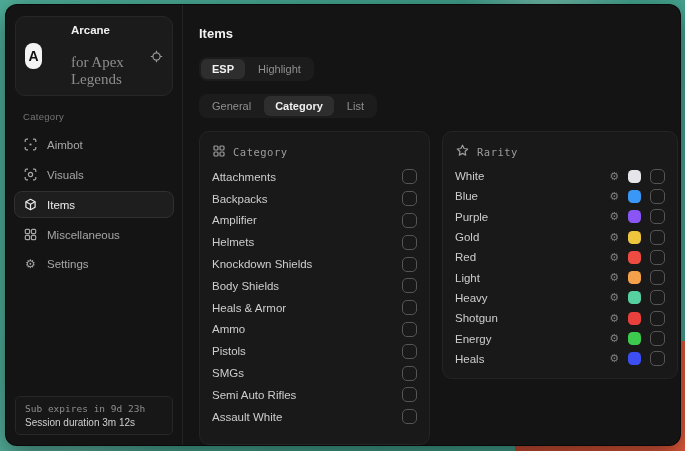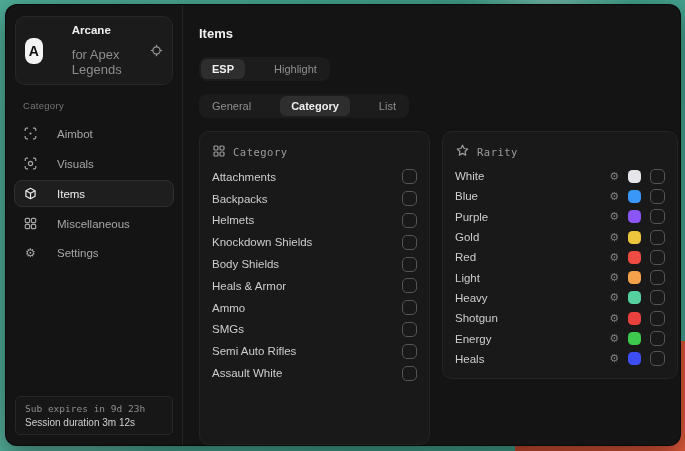--- a/index.html
+++ b/index.html
@@ -30,50 +30,50 @@
   
   .sidebar { width: 177px; flex: 0 0 177px; border-right: 1px solid #232323; display: flex; flex-direction: column; }
   .brand-card {
     margin: 11px 9px 0 9px; background: #1b1b1b; border: 1px solid #272727;
     border-radius: 10px; padding: 7px 9px; display: flex; align-items: center; gap: 9px;
   }
   .brand-logo {
     width: 26px; height: 26px; background: #f4f4f4; color: #101010; border-radius: 8px;
     display: flex; align-items: center; justify-content: center; font-weight: bold; font-size: 14px;
   }
-  .brand-text { display: flex; flex-direction: column; gap: 11px; margin-left: 20px; }
+  .brand-text { display: flex; flex-direction: column; gap: 18px; margin-left: 20px; }
   .brand-title { font-size: 11.5px; font-weight: bold; color: #f0f0f0; }
-  .brand-sub { font-size: 13px; color: #8d8d8d; }
+  .brand-sub { font-size: 15px; color: #8d8d8d; font-family: Liberation Serif, serif; }
   .brand-gear { margin-left: auto; color: #9a9a9a; display: flex; }
 
   .section-label { margin: 15px 0 5px 17px; font-size: 9.5px; color: #767676; letter-spacing: 0.3px; }
 
   .nav { display: flex; flex-direction: column; gap: 3px; padding: 4px 8px; }
   .nav-item {
-    display: flex; align-items: center; gap: 20px; padding: 6px 9px;
+    display: flex; align-items: center; gap: 10px; padding: 6px 9px;
     border-radius: 8px; border: 1px solid transparent;
     color: #a6a6a6; font-size: 11.5px; cursor: default;
   }
   .nav-item.active { background: #1e1e1e; border-color: #303030; color: #ececec; }
   .nav-item .nicon { display: flex; width: 13px; justify-content: center; color: inherit; }
   .glyph { font-family: "DejaVu Sans", sans-serif; font-size: 12px; line-height: 1; }
 
   .sidebar-footer {
     margin: auto 9px 10px 9px; background: #171717; border: 1px solid #272727;
     border-radius: 5px; padding: 6px 9px; display: flex; flex-direction: column; gap: 3px;
   }
   .footer-line1 { font-family: "DejaVu Sans Mono", monospace; font-size: 9.5px; color: #8e8e8e; }
   .footer-line2 { font-size: 10px; color: #cfcfcf; }
 
   
   .main { flex: 1; display: flex; flex-direction: column; padding: 12px 13px 0 13px; min-width: 0; }
   .main-title { font-size: 13px; font-weight: bold; color: #f2f2f2; margin: 9px 0 16px 3px; }
 
   .tab-row { display: flex; margin: 0 0 13px 3px; }
-  .tab-group { display: inline-flex; background: #1c1c1c; border-radius: 8px; padding: 2px; gap: 18px; }
+  .tab-group { display: inline-flex; background: #1c1c1c; border-radius: 8px; padding: 2px; gap: 2px; }
   .tab { padding: 4px 11px; font-size: 11px; color: #8f8f8f; border-radius: 6px; cursor: default; }
   .tab.active { background: #2e2e2e; color: #f0f0f0; font-weight: bold; }
 
   .panels { display: flex; gap: 12px; flex: 1; min-height: 0; align-items: flex-start; margin-left: 3px; }
   .panel { background: #191919; border: 1px solid #242424; border-radius: 10px; padding: 9px 12px; overflow: hidden; }
   .panel-category { flex: 0 0 231px; align-self: stretch; }
   .panel-rarity { flex: 0 0 236px; }
   .panel-header { display: flex; align-items: center; gap: 8px; color: #9c9c9c; margin: 2px 0 5px 1px; }
   .panel-header .ptitle { font-family: "DejaVu Sans Mono", monospace; font-size: 10.5px; letter-spacing: 0.5px; }
   .panel-header svg { color: #9c9c9c; }
@@ -198,37 +198,45 @@
         <div id="category-rows">
             <div class="cat-row">
               <span class="row-label">Attachments</span>
               <div class="checkbox"></div>
             </div>
             <div class="cat-row">
               <span class="row-label">Backpacks</span>
               <div class="checkbox"></div>
             </div>
             <div class="cat-row">
+              <span class="row-label">Amplifier</span>
+              <div class="checkbox"></div>
+            </div>
+            <div class="cat-row">
               <span class="row-label">Helmets</span>
               <div class="checkbox"></div>
             </div>
             <div class="cat-row">
               <span class="row-label">Knockdown Shields</span>
               <div class="checkbox"></div>
             </div>
             <div class="cat-row">
               <span class="row-label">Body Shields</span>
               <div class="checkbox"></div>
             </div>
             <div class="cat-row">
               <span class="row-label">Heals &amp; Armor</span>
               <div class="checkbox"></div>
             </div>
             <div class="cat-row">
               <span class="row-label">Ammo</span>
+              <div class="checkbox"></div>
+            </div>
+            <div class="cat-row">
+              <span class="row-label">Pistols</span>
               <div class="checkbox"></div>
             </div>
             <div class="cat-row">
               <span class="row-label">SMGs</span>
               <div class="checkbox"></div>
             </div>
             <div class="cat-row">
               <span class="row-label">Semi Auto Rifles</span>
               <div class="checkbox"></div>
             </div>

